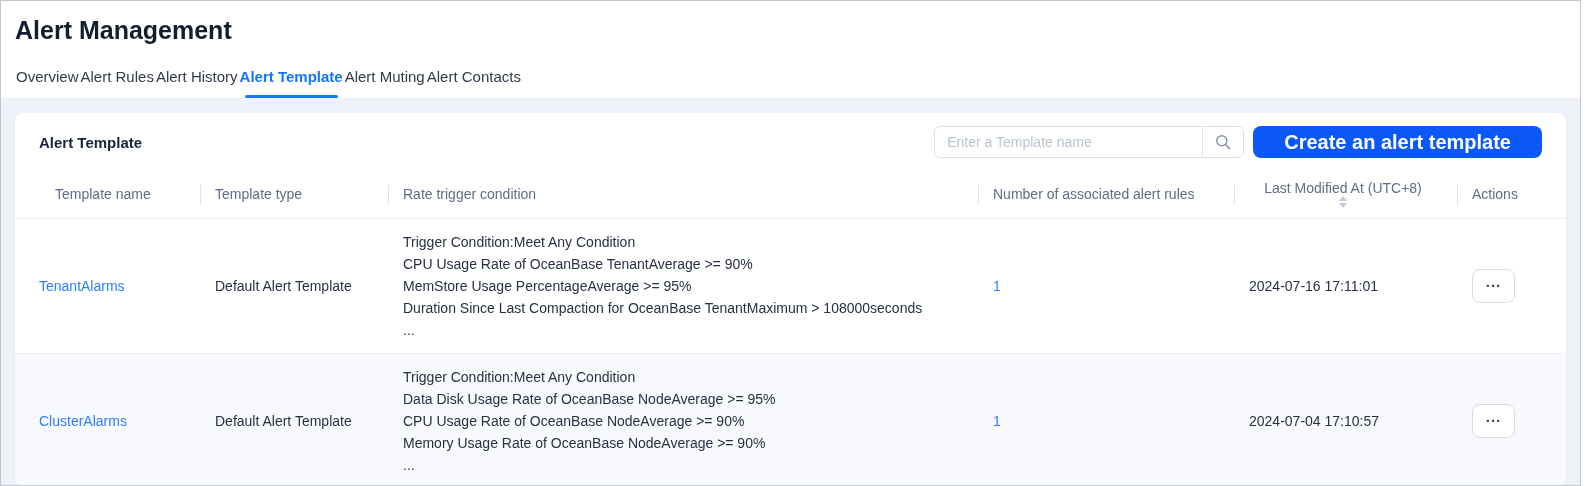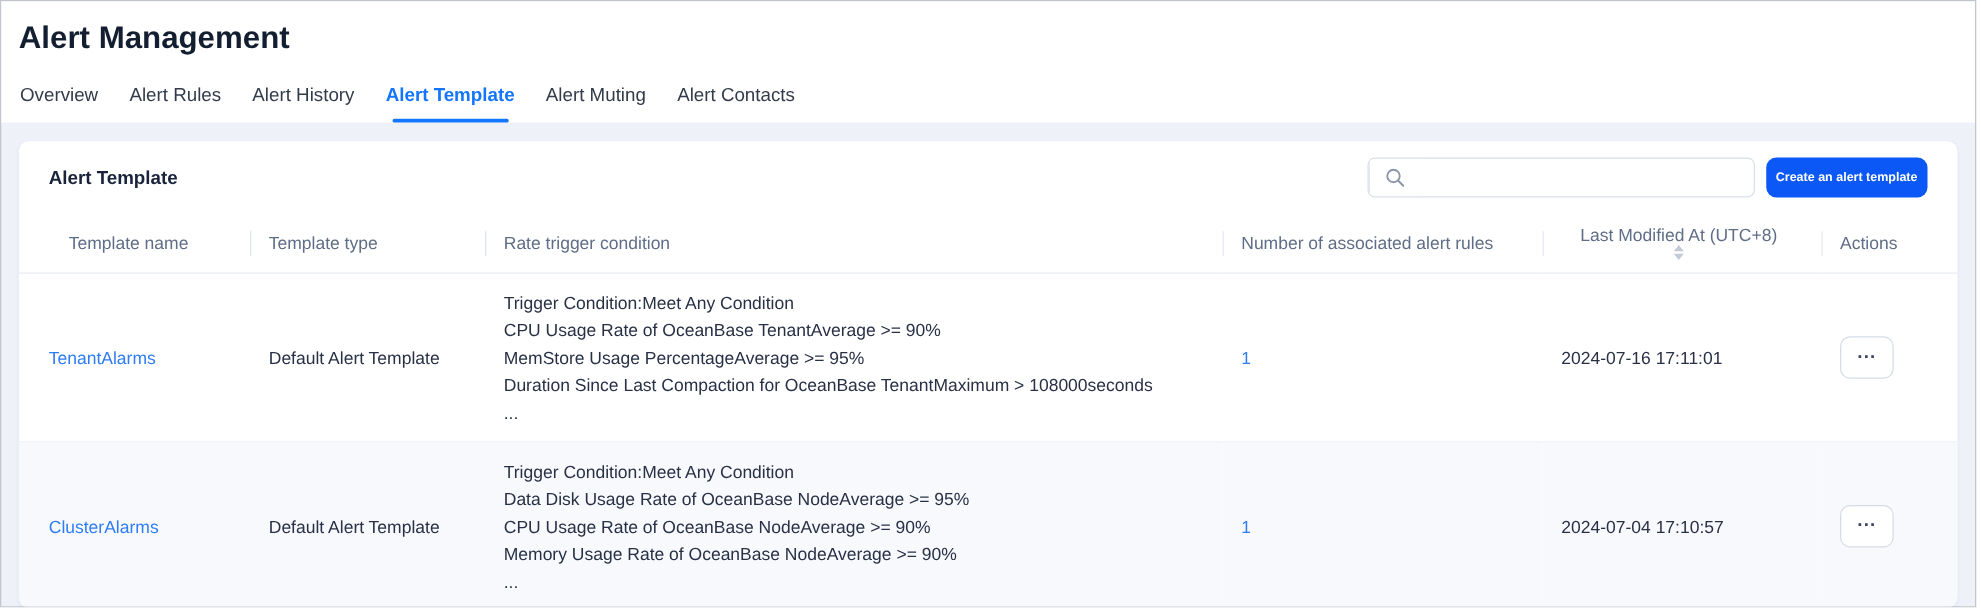--- a/index.html
+++ b/index.html
@@ -13,21 +13,21 @@
     border:1px solid #c2c5cc;
     background:#eef1f8;
     overflow:hidden;
   }
   
   .topbar{height:97px;background:#ffffff;position:relative;}
   .page-title{
     margin:0;position:absolute;top:14px;left:14px;
     font-size:25px;line-height:31px;font-weight:700;color:#131e30;
   }
-  .tabs{position:absolute;left:14px;bottom:0;display:flex;gap:23px;}
+  .tabs{position:absolute;left:14px;bottom:0;display:flex;}
   .tab{
     font-size:15px;line-height:20px;color:#323b4a;
     padding:0 1px 11px;cursor:pointer;position:relative;white-space:nowrap;
   }
   .tab.active{color:#1476fe;font-weight:700;}
   .tab.active::after{
     content:"";position:absolute;left:6px;right:6px;bottom:0;height:3px;
     border-radius:2px;background:#1476fe;
   }
   
@@ -50,22 +50,22 @@
   .search-input{
     flex:1;min-width:0;border:0;outline:none;padding:0 12px;
     font-size:14px;font-family:inherit;color:#33405a;background:transparent;
   }
   .search-input::placeholder{color:#bac3d2;}
   .search-btn{
     width:41px;flex:0 0 41px;display:flex;align-items:center;justify-content:center;
     background:#fff;border:0;border-left:1px solid #e3e7ee;cursor:pointer;padding:0;
   }
   .btn-primary{
-    height:32px;padding:0 8px;border:0;border-radius:8px;
-    background:#0b58f6;color:#fff;font-size:10px;font-weight:700;
+    height:32px;padding:0 31px;border:0;border-radius:8px;
+    background:#0b58f6;color:#fff;font-size:20px;font-weight:700;
     font-family:inherit;cursor:pointer;white-space:nowrap;
   }
   
   .tpl-table{width:100%;border-collapse:collapse;table-layout:fixed;}
   .tpl-table thead th{
     height:47px;box-sizing:border-box;padding:0 8px 0 15px;
     font-size:14px;font-weight:400;color:#5f6d87;text-align:left;
     border-bottom:1px solid #e8ebf1;position:relative;vertical-align:middle;
     white-space:nowrap;overflow:hidden;
   }
@@ -110,20 +110,21 @@
     </nav>
   </header>
 
   <main class="content">
     <section class="card">
 
       <div class="card-head">
         <div class="card-title">Alert Template</div>
         <div class="card-tools">
           <div class="search">
+            <input class="search-input" type="text" placeholder="Enter a Template name" style="">
             <button class="search-btn">
               <span style="display:flex;">
                 <svg width="16" height="16" viewBox="0 0 16 16">
                   <circle cx="6.8" cy="6.8" r="5" fill="none" stroke="#8b95a9" stroke-width="1.5"></circle>
                   <line x1="10.6" y1="10.6" x2="14.6" y2="14.6" stroke="#8b95a9" stroke-width="1.5" stroke-linecap="round"></line>
                 </svg>
               </span>
             </button>
           </div>
           <button class="btn-primary">Create an alert template</button>

